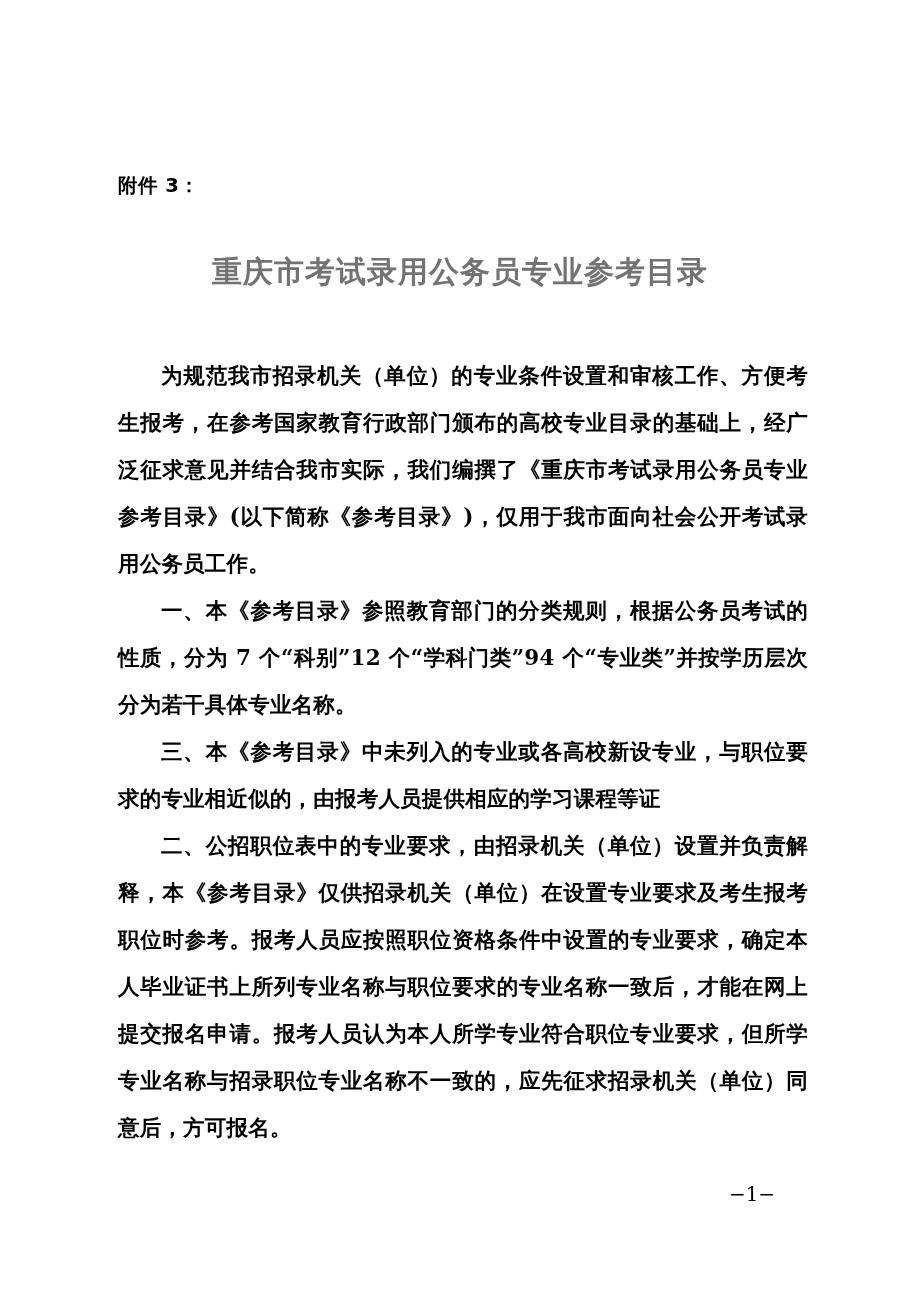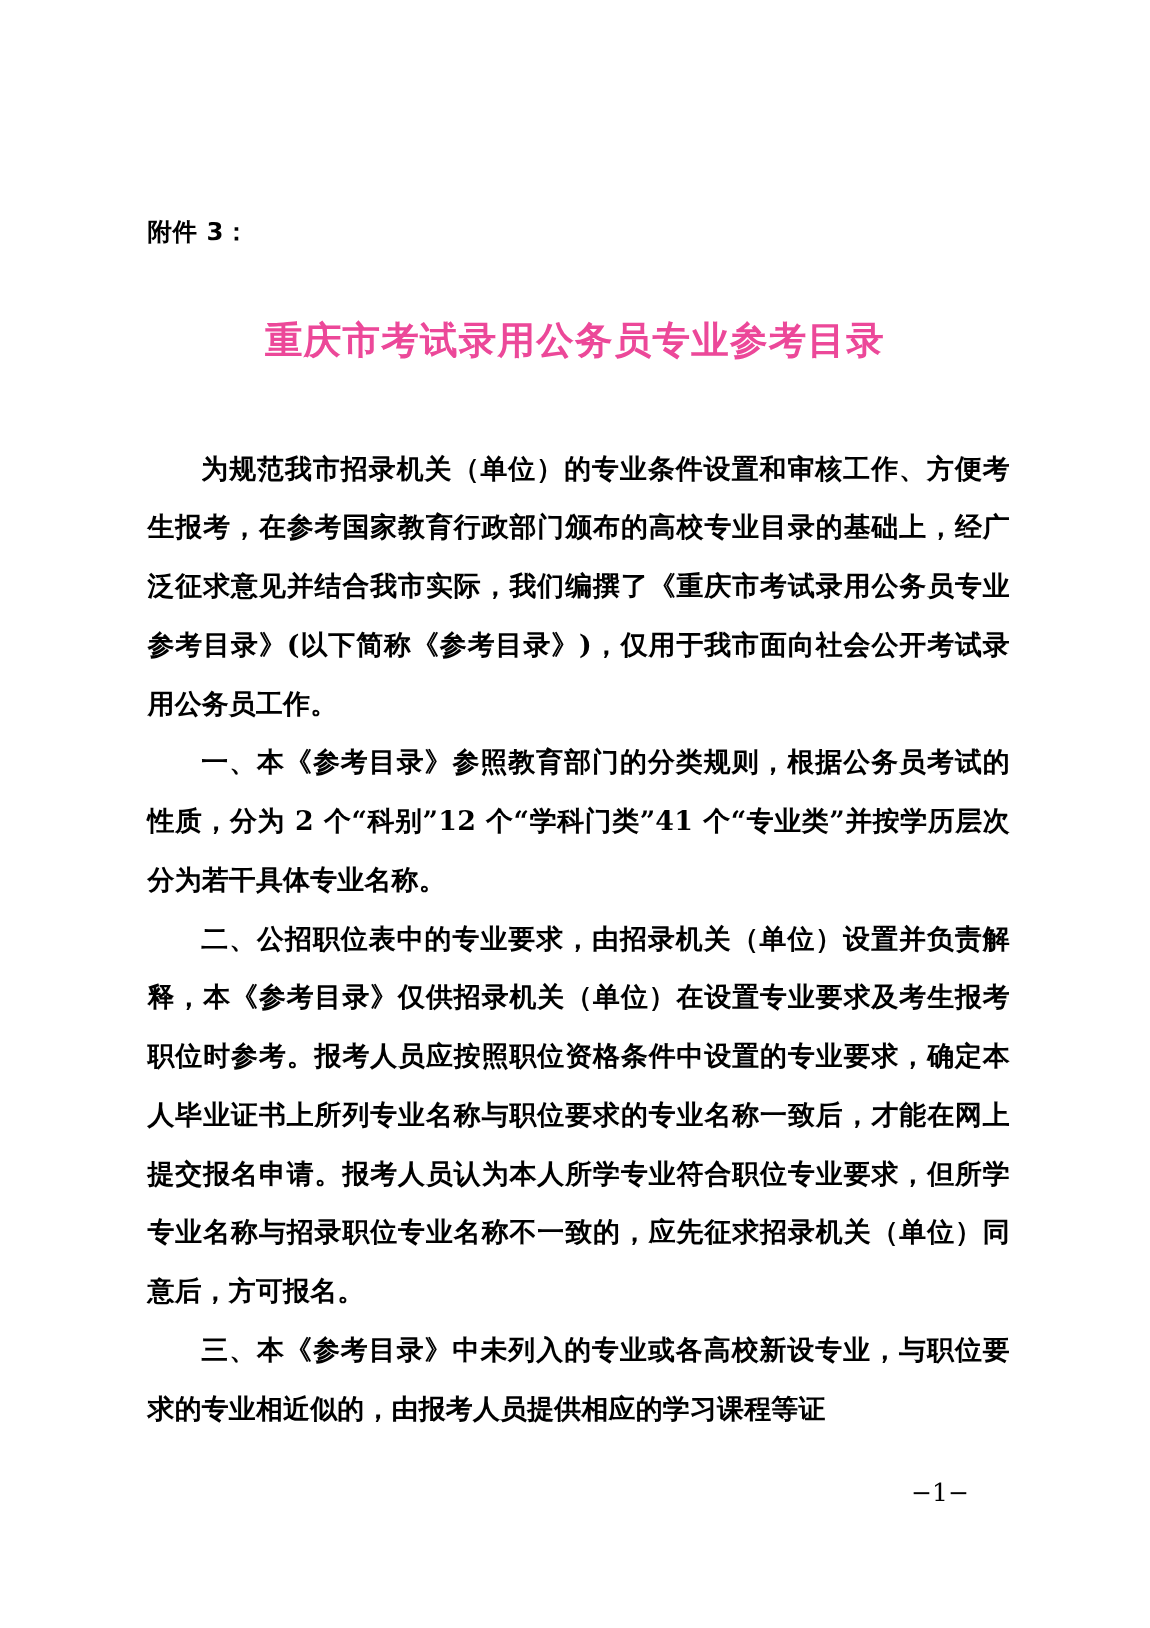--- a/index.html
+++ b/index.html
@@ -37,21 +37,21 @@
   .doc-title {
     position: absolute;
     left: 0;
     top: 252px;
     width: 920px;
     text-align: center;
     font-family: "DejaVu Sans", "Liberation Sans", sans-serif;
     font-size: 30px;
     font-weight: bold;
     letter-spacing: 1px;
-    color: #ec4899;
+    color: #737373;
   }
   .body-block {
     position: absolute;
     left: 118px;
     top: 352px;
     width: 690px;
     font-weight: bold;
   }
   .para {
     font-family: "DejaVu Serif", "Liberation Serif", serif;
@@ -85,22 +85,22 @@
 <body>
 
 <div class="page">
 
   <div class="attachment-label">附件 3：</div>
 
   <div class="doc-title">重庆市考试录用公务员专业参考目录</div>
 
   <div class="body-block">
     <p class="para">为规范我市招录机关（单位）的专业条件设置和审核工作、方便考生报考，在参考国家教育行政部门颁布的高校专业目录的基础上，经广泛征求意见并结合我市实际，我们编撰了《重庆市考试录用公务员专业参考目录》(以下简称《参考目录》)，仅用于我市面向社会公开考试录用公务员工作。</p>
-    <p class="para">一、本《参考目录》参照教育部门的分类规则，根据公务员考试的性质，分为 2 个“科别”12 个“学科门类”41 个“专业类”并按学历层次分为若干具体专业名称。</p>
+    <p class="para">一、本《参考目录》参照教育部门的分类规则，根据公务员考试的性质，分为 7 个“科别”12 个“学科门类”94 个“专业类”并按学历层次分为若干具体专业名称。</p>
+    <p class="para">三、本《参考目录》中未列入的专业或各高校新设专业，与职位要求的专业相近似的，由报考人员提供相应的学习课程等证</p>
     <p class="para">二、公招职位表中的专业要求，由招录机关（单位）设置并负责解释，本《参考目录》仅供招录机关（单位）在设置专业要求及考生报考职位时参考。报考人员应按照职位资格条件中设置的专业要求，确定本人毕业证书上所列专业名称与职位要求的专业名称一致后，才能在网上提交报名申请。报考人员认为本人所学专业符合职位专业要求，但所学专业名称与招录职位专业名称不一致的，应先征求招录机关（单位）同意后，方可报名。</p>
-    <p class="para">三、本《参考目录》中未列入的专业或各高校新设专业，与职位要求的专业相近似的，由报考人员提供相应的学习课程等证</p>
   </div>
 
   <div class="page-number">
     <span class="pn-inner">−1−</span>
   </div>
 
 </div>
 
 </body></html>

